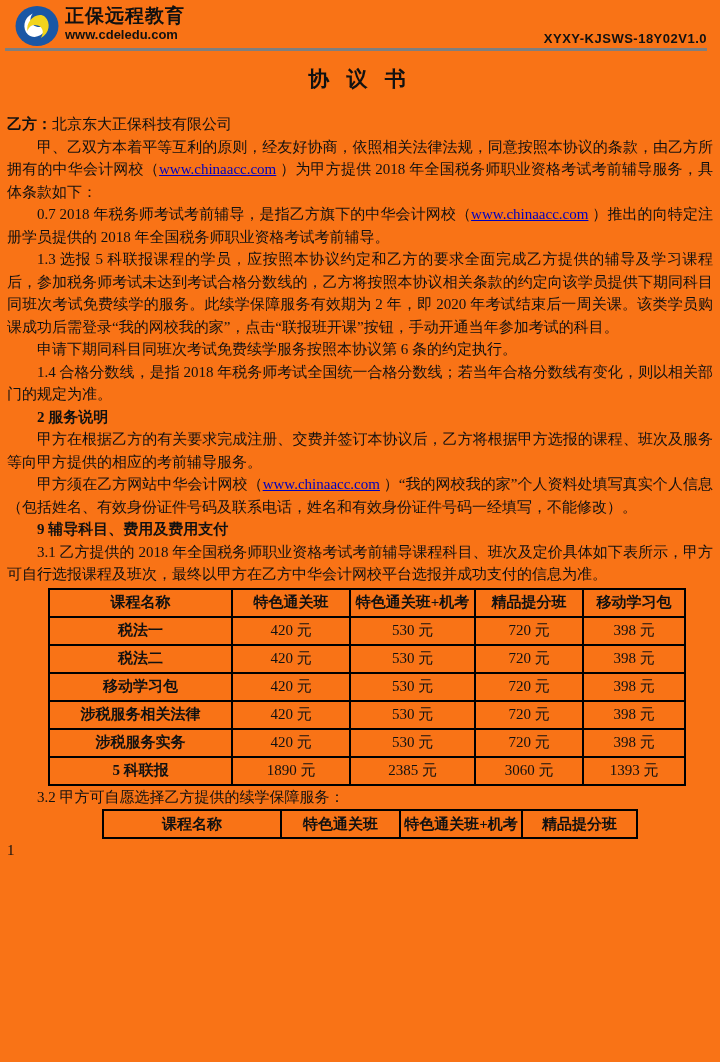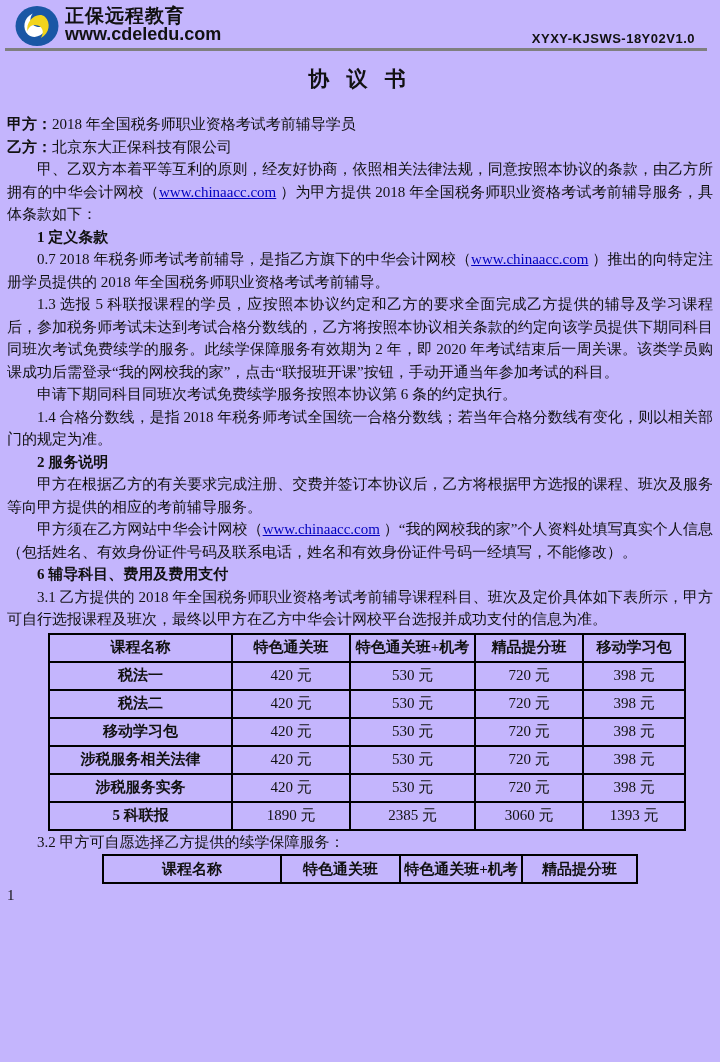--- a/index.html
+++ b/index.html
@@ -1,28 +1,28 @@
 <!DOCTYPE html>
 <html lang="zh"><head>
 <meta charset="utf-8">
 <style>
   html,body{margin:0;padding:0;background:#e8e8e8;}
   .page{
-    width:720px;height:1062px;margin:0 auto;background:#c4b5fd;
+    width:720px;height:1062px;margin:0 auto;background:#f97316;
     position:relative;box-sizing:border-box;padding:0 7px;
     font-family:"Liberation Serif","DejaVu Serif",serif;
     color:#111;overflow:hidden;
   }
   
   .hdr{position:relative;height:48px;border-bottom:3px solid #7f7f7f;margin:0 6px 0 -2px;}
   .logo{position:absolute;left:9px;top:5px;width:46px;height:42px;}
   .brand{position:absolute;left:60px;top:4px;font-family:"Liberation Sans","DejaVu Sans",sans-serif;}
   .brand-name{font-size:19px;font-weight:700;letter-spacing:1px;line-height:23px;}
-  .brand-url{font-size:18px;font-weight:700;line-height:15px;}
-  .docnum{position:absolute;right:12px;bottom:2px;
+  .brand-url{font-size:13px;font-weight:700;line-height:15px;}
+  .docnum{position:absolute;right:0;bottom:2px;
     font-family:"Liberation Sans","DejaVu Sans",sans-serif;
     font-size:13px;font-weight:600;letter-spacing:.5px;}
   
   .title{margin:13px 0 0;text-align:center;font-size:21px;font-weight:700;
     line-height:30px;letter-spacing:6px;}
   
   .body-text p{margin:0;font-size:15px;line-height:22.5px;text-align:justify;
     word-break:break-all;}
   .indent{text-indent:2em;}
   .party-block{margin-top:19px;}
@@ -59,37 +59,35 @@
       <div class="brand-url">www.cdeledu.com</div>
     </div>
     <div class="docnum">XYXY-KJSWS-18Y02V1.0</div>
   </header>
 
   <h1 class="title">协 议 书</h1>
 
   <div class="body-text">
 
     <div class="party-block">
-      <p class="party"><b>甲方：</b><span>2018 年全国税务师职业资格考试考前辅导学员</span></p>
       <p class="party"><b>乙方：</b><span>北京东大正保科技有限公司</span></p>
     </div>
 
     <p class="indent intro"><span>甲、乙双方本着平等互利的原则，经友好协商，依照相关法律法规，同意按照本协议的条款，由乙方所拥有的中华会计网校（</span><a class="lnk">www.chinaacc.com</a><span> ）为甲方提供 2018 年全国税务师职业资格考试考前辅导服务，具体条款如下：</span></p>
 
-    <p class="sec-h">1 定义条款</p>
     <p class="indent"><span>0.7 2018 年税务师考试考前辅导，是指乙方旗下的中华会计网校（</span><a class="lnk">www.chinaacc.com</a><span> ）推出的向特定注册学员提供的 2018 年全国税务师职业资格考试考前辅导。</span></p>
     <p class="indent">1.3 选报 5 科联报课程的学员，应按照本协议约定和乙方的要求全面完成乙方提供的辅导及学习课程后，参加税务师考试未达到考试合格分数线的，乙方将按照本协议相关条款的约定向该学员提供下期同科目同班次考试免费续学的服务。此续学保障服务有效期为 2 年，即 2020 年考试结束后一周关课。该类学员购课成功后需登录“我的网校我的家”，点击“联报班开课”按钮，手动开通当年参加考试的科目。</p>
     <p class="indent">申请下期同科目同班次考试免费续学服务按照本协议第 6 条的约定执行。</p>
     <p class="indent">1.4 合格分数线，是指 2018 年税务师考试全国统一合格分数线；若当年合格分数线有变化，则以相关部门的规定为准。</p>
 
     <p class="sec-h">2 服务说明</p>
     <p class="indent">甲方在根据乙方的有关要求完成注册、交费并签订本协议后，乙方将根据甲方选报的课程、班次及服务等向甲方提供的相应的考前辅导服务。</p>
     <p class="indent"><span>甲方须在乙方网站中华会计网校（</span><a class="lnk">www.chinaacc.com</a><span> ）“我的网校我的家”个人资料处填写真实个人信息（包括姓名、有效身份证件号码及联系电话，姓名和有效身份证件号码一经填写，不能修改）。</span></p>
 
-    <p class="sec-h">6 辅导科目、费用及费用支付</p>
+    <p class="sec-h">9 辅导科目、费用及费用支付</p>
     <p class="indent">3.1 乙方提供的 2018 年全国税务师职业资格考试考前辅导课程科目、班次及定价具体如下表所示，甲方可自行选报课程及班次，最终以甲方在乙方中华会计网校平台选报并成功支付的信息为准。</p>
 
     <table class="t1">
       <tbody>
         <tr>
           <td class="c0 th-cell">课程名称</td>
           <td class="c1 th-cell">特色通关班</td>
           <td class="c2 th-cell">特色通关班+机考</td>
           <td class="c3 th-cell">精品提分班</td>
           <td class="c4 th-cell">移动学习包</td>

